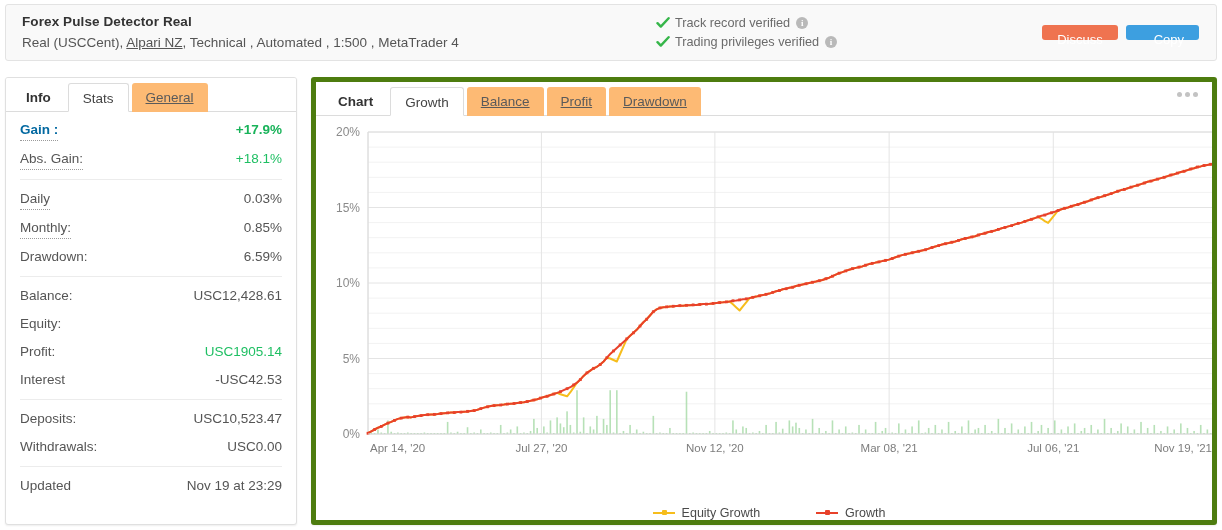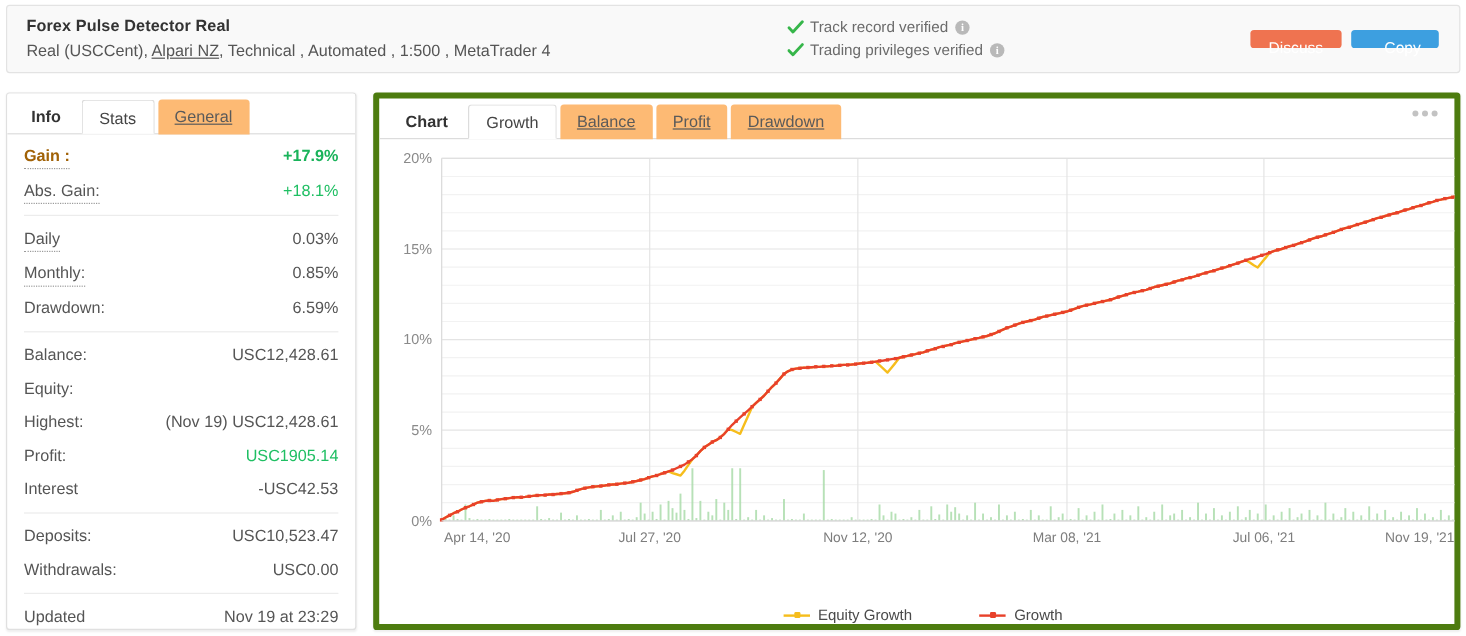--- a/index.html
+++ b/index.html
@@ -81,21 +81,21 @@
   .tab.lead { font-weight: bold; color: #333; margin-top: 22px; }
 
   .stats { padding: 4px 14px 0 14px; }
   .srow {
     display: flex; justify-content: space-between; align-items: baseline;
     font-size: 13.5px; color: #555555; padding: 4px 0; line-height: 20px;
   }
   .srow .k { white-space: nowrap; }
   .srow .v { white-space: nowrap; text-align: right; color: #555; }
   .dotted { border-bottom: 1px dotted #9a9a9a; }
-  .k.bold { font-weight: bold; color: #a16207; text-align: center; }
+  .k.bold { font-weight: bold; color: #0369a1; text-align: center; }
   .v.green { color: #1fbf63; }
   .v.greenb { color: #19b35a; font-weight: bold; }
   .divider { height: 1px; background: #ececec; margin: 5px 0; }
 
   
   .right-panel {
     position: absolute; left: 311px; top: 77px; width: 906px; height: 448px;
     background: #ffffff; border: 5px solid #4d7c0f; border-radius: 3px;
     box-shadow: 0 1px 2px rgba(0,0,0,.07);
     overflow: hidden;
@@ -206,27 +206,20 @@
       </div>
       <div class="divider"></div>
 
       <div>
         <div class="srow">
           <span class="k">Balance:</span>
           <span class="v">USC12,428.61</span>
         </div>
         <div class="srow">
           <span class="k">Equity:</span>
-        </div>
-        <div class="srow">
-          <span class="k">Highest:</span>
-          <span class="v">
-            <span class="muted-pre">(Nov 19)</span>
-            <span>USC12,428.61</span>
-          </span>
         </div>
         <div class="srow">
           <span class="k">Profit:</span>
           <span class="v green">USC1905.14</span>
         </div>
         <div class="srow">
           <span class="k">Interest</span>
           <span class="v">-USC42.53</span>
         </div>
       </div>

